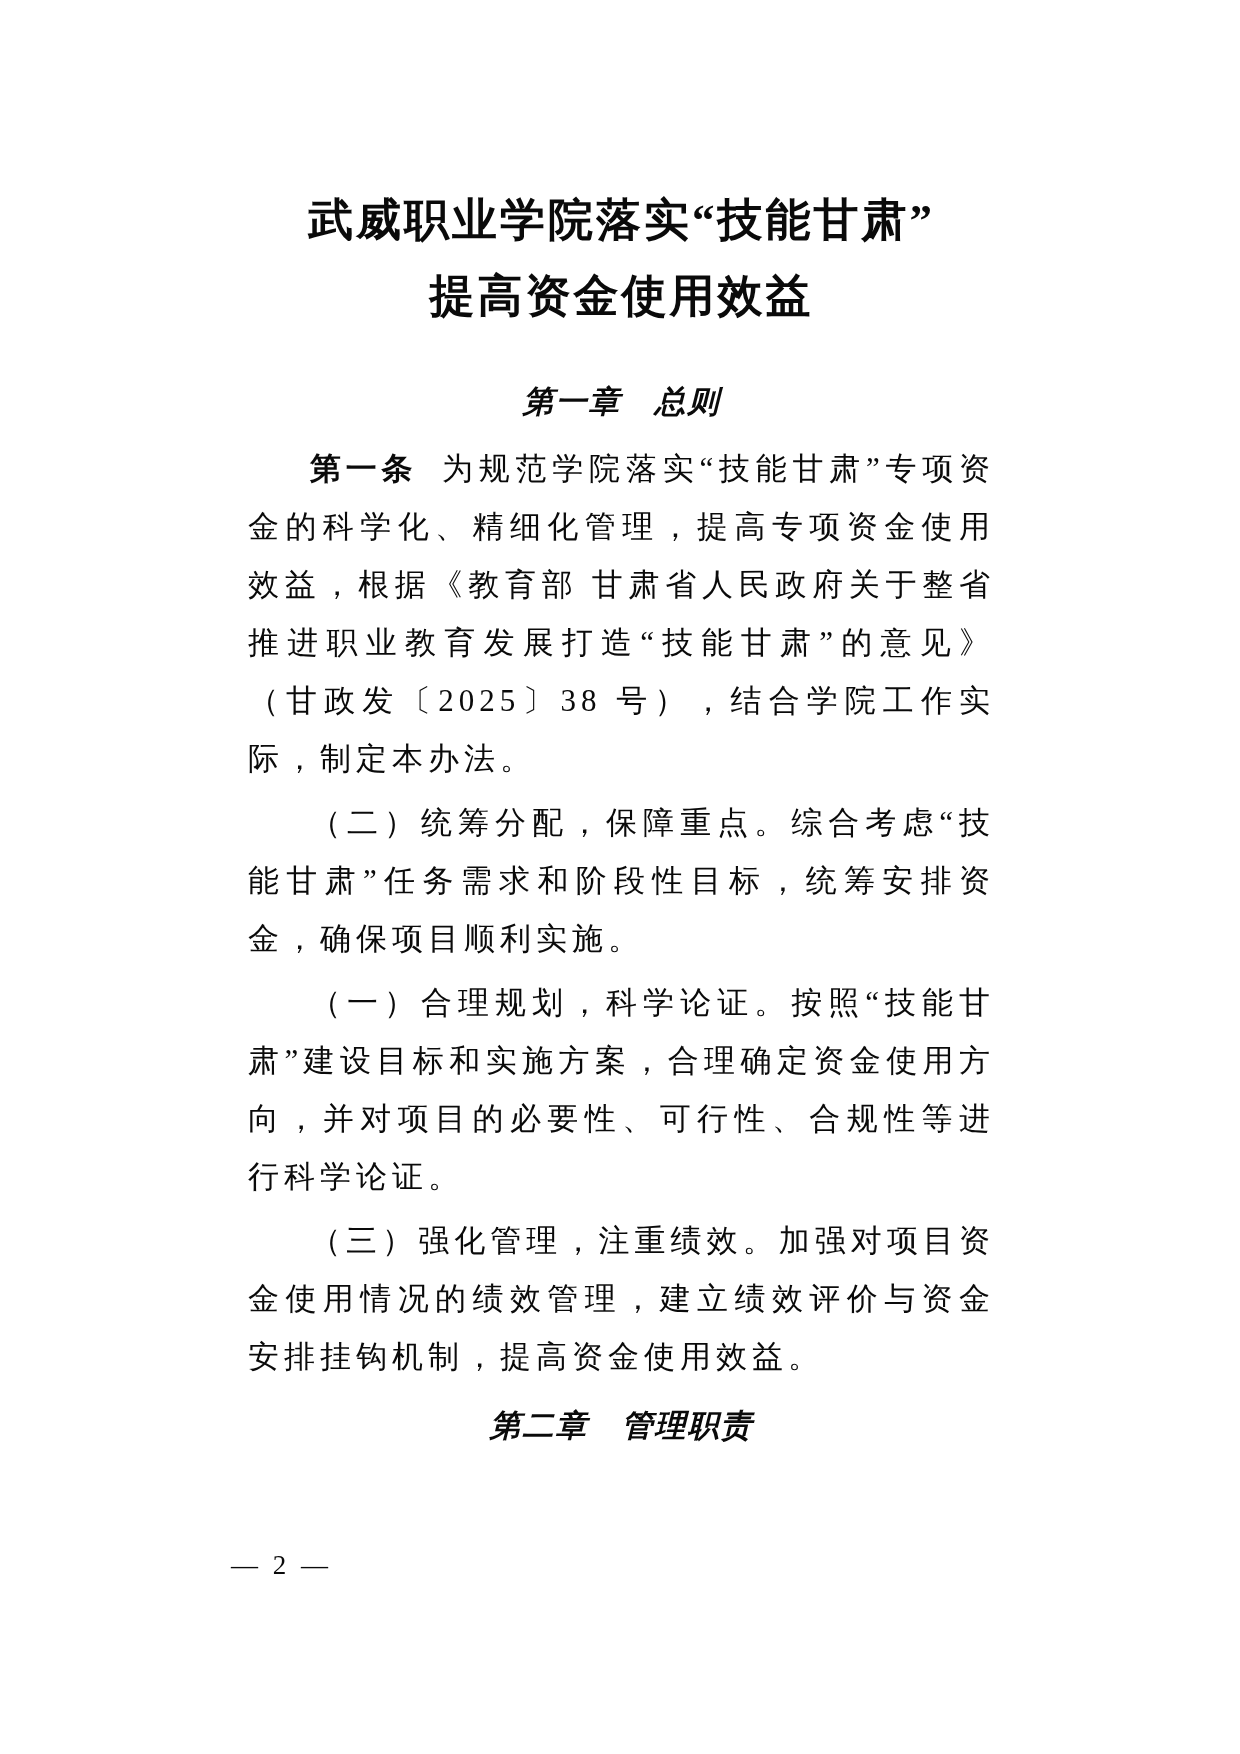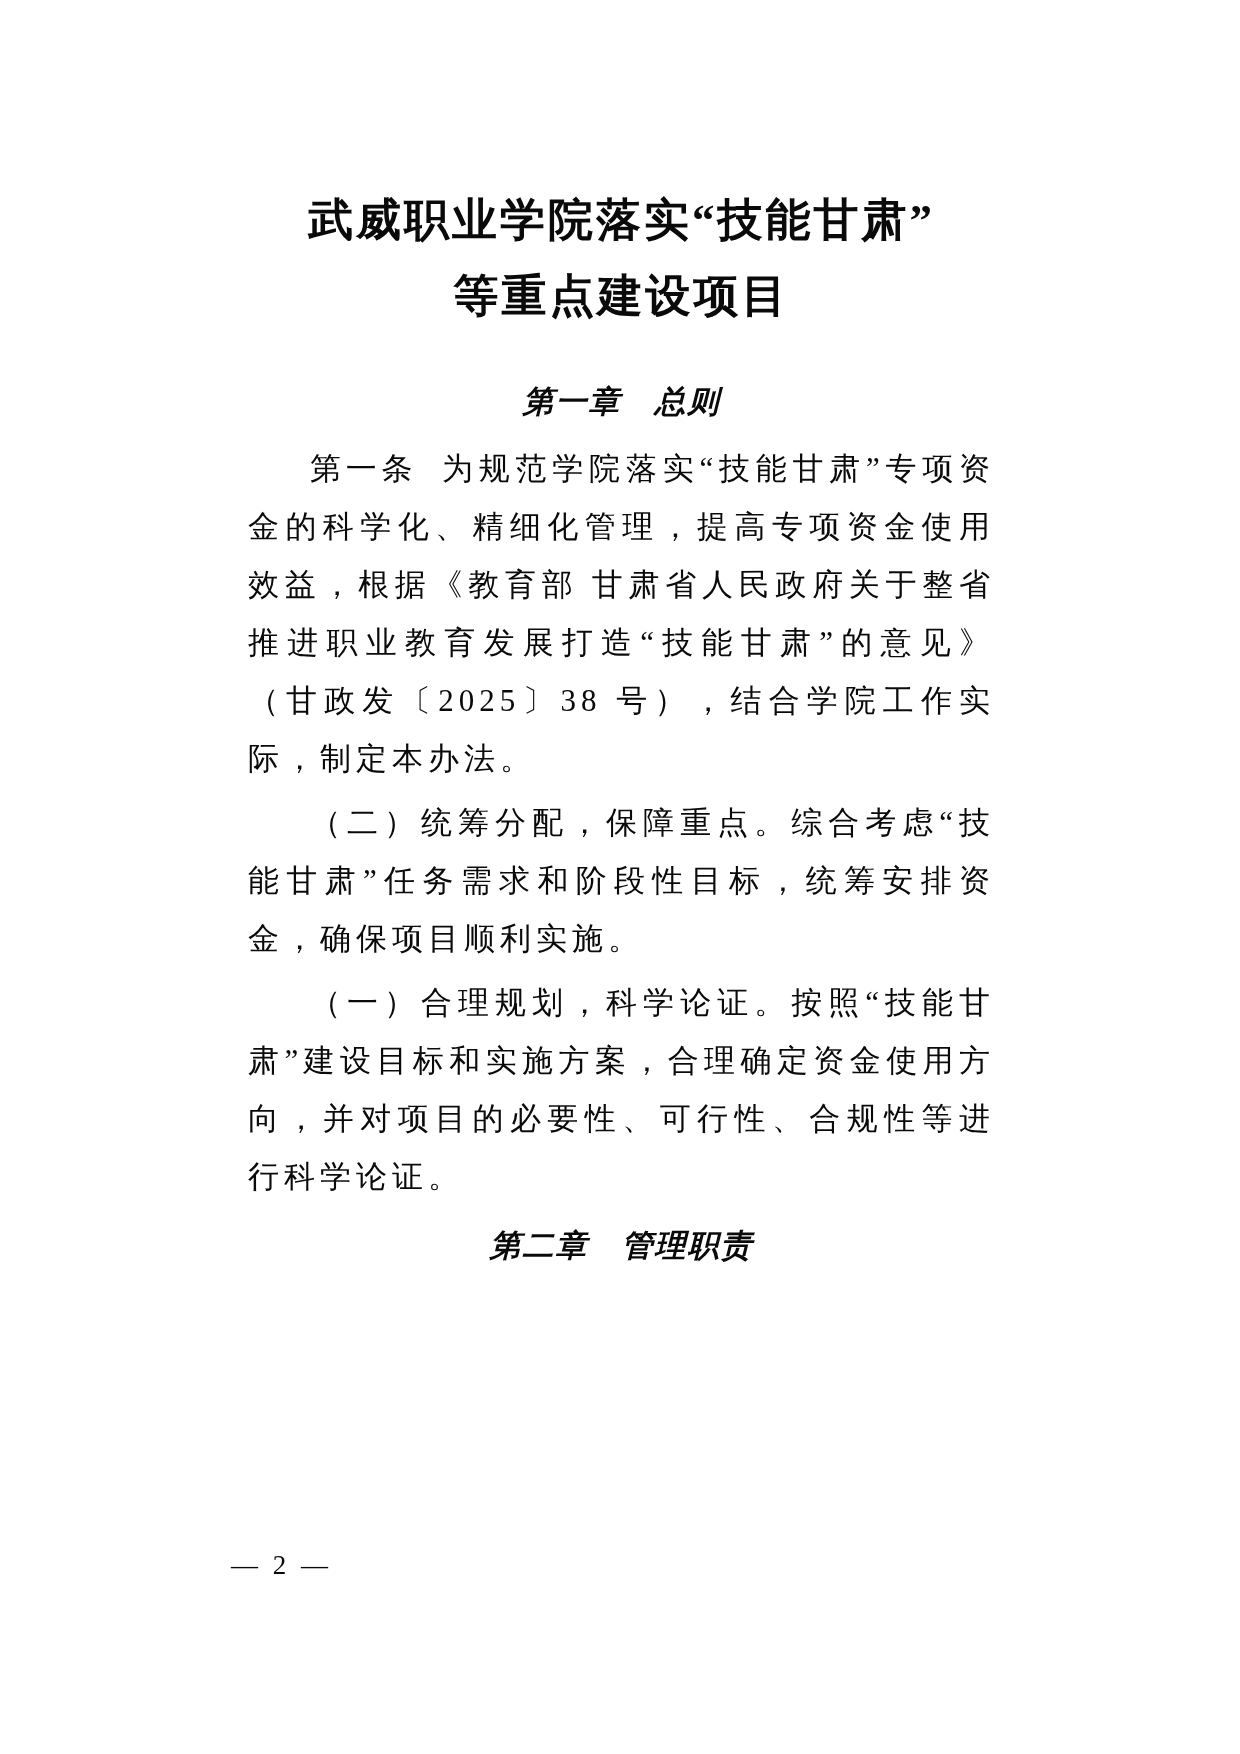--- a/index.html
+++ b/index.html
@@ -52,21 +52,21 @@
     margin: 6px 0;
     font-size: 31px;
     line-height: 58px;
     letter-spacing: 5px;
     text-align: justify;
     text-justify: inter-character;
     text-indent: 2em;
     font-family: "Liberation Serif", serif;
   }
   .leader {
-    font-weight: normal;
+    font-weight: bold;
     font-family: "Liberation Sans", sans-serif;
     margin-right: 0.8em;
     letter-spacing: 4px;
   }
   .leader:empty {
     display: none;
   }
   .page-footer {
     position: absolute;
     left: 126px;
@@ -77,41 +77,44 @@
     color: #0a0a0a;
   }
 </style>
 </head>
 <body>
 
 <div class="page">
 
   <h1 class="doc-title">
     <span class="title-line">武威职业学院落实“技能甘肃”</span>
-    <span class="title-line">等重点建设项目</span>
+    <span class="title-line">提高资金使用效益</span>
   </h1>
 
   <h2 class="chapter-heading">第一章　总则</h2>
 
   <div class="doc-body">
 
     <p>
       <span class="leader">第一条</span><span>为规范学院落实“技能甘肃”专项资金的科学化、精细化管理，提高专项资金使用效益，根据《教育部 甘肃省人民政府关于整省推进职业教育发展打造“技能甘肃”的意见》（甘政发〔2025〕38 号），结合学院工作实际，制定本办法。</span>
     </p>
 
 
 
     <p>
       <span>（二）统筹分配，保障重点。综合考虑“技能甘肃”任务需求和阶段性目标，统筹安排资金，确保项目顺利实施。</span>
     </p>
 
     <p>
       <span>（一）合理规划，科学论证。按照“技能甘肃”建设目标和实施方案，合理确定资金使用方向，并对项目的必要性、可行性、合规性等进行科学论证。</span>
     </p>
 
+    <p>
+      <span>（三）强化管理，注重绩效。加强对项目资金使用情况的绩效管理，建立绩效评价与资金安排挂钩机制，提高资金使用效益。</span>
+    </p>
 
   </div>
 
   <h2 class="chapter-heading second">第二章　管理职责</h2>
 
   <div class="page-footer">— 2 —</div>
 
 </div>
 
 </body></html>

